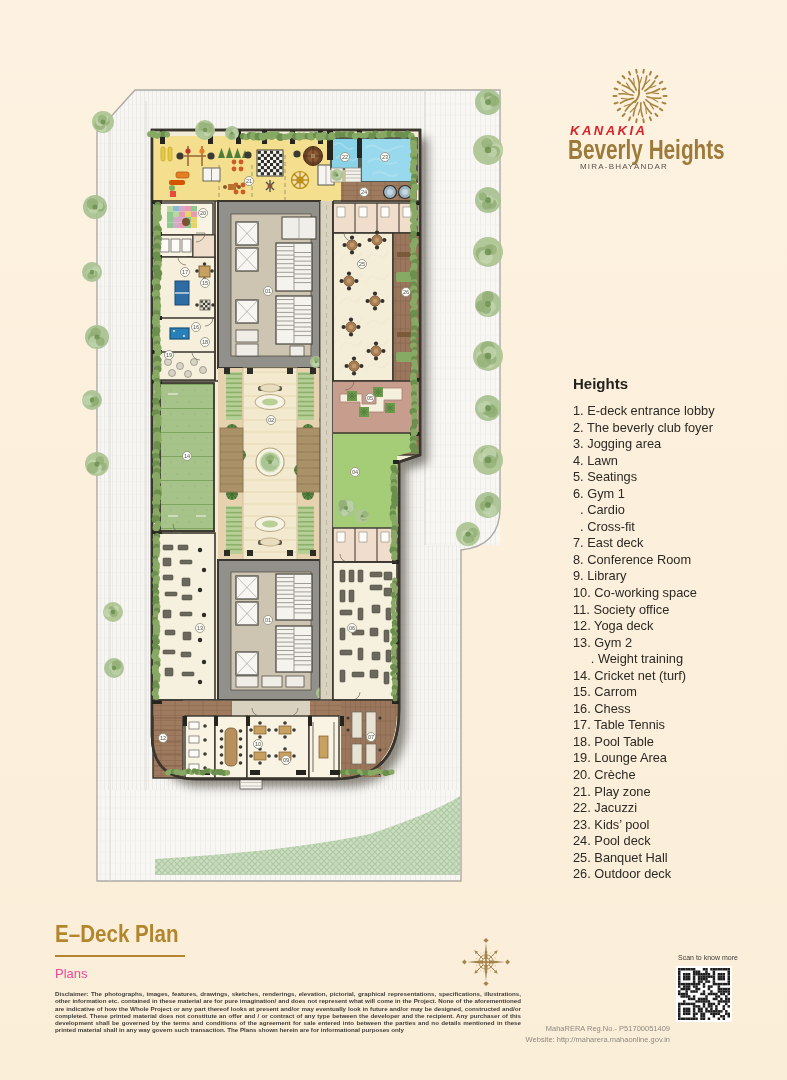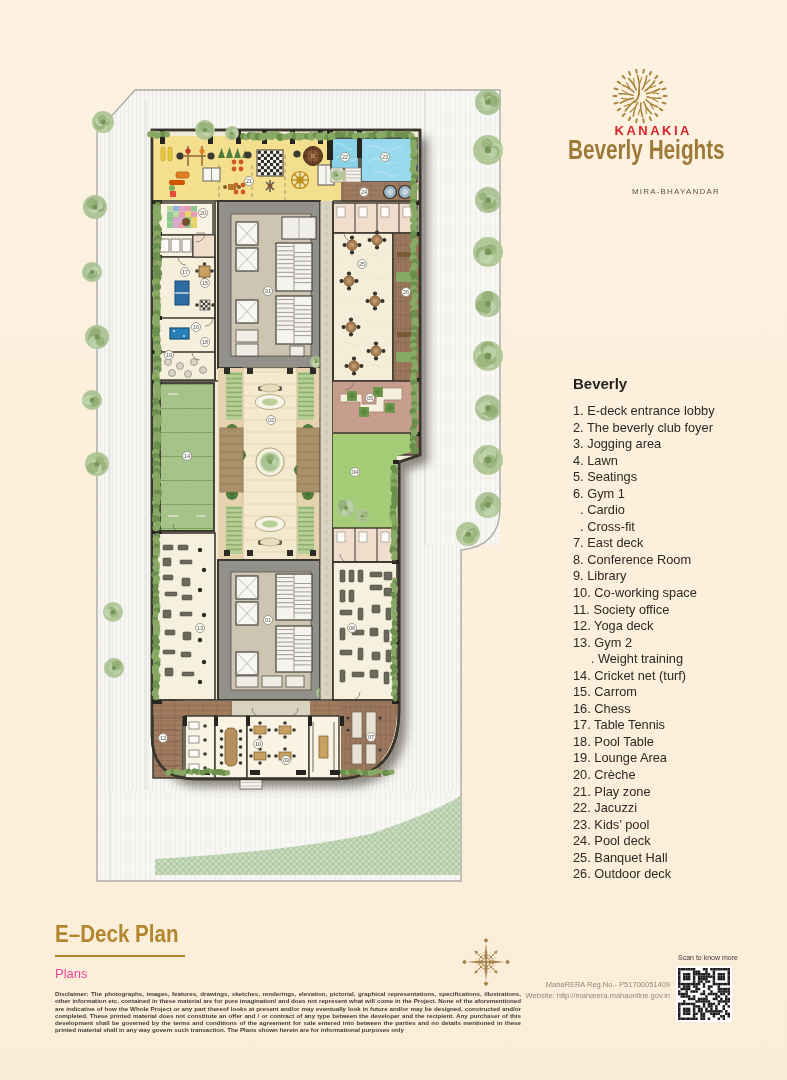--- a/index.html
+++ b/index.html
@@ -2067,38 +2067,38 @@
       <rect x="14.86" y="49.52" width="2.48" height="2.48" fill="#1c1c1c"></rect>
       <rect x="17.33" y="49.52" width="2.48" height="2.48" fill="#1c1c1c"></rect>
       <rect x="22.29" y="49.52" width="2.48" height="2.48" fill="#1c1c1c"></rect>
       <rect x="24.76" y="49.52" width="2.48" height="2.48" fill="#1c1c1c"></rect>
       <rect x="29.71" y="49.52" width="2.48" height="2.48" fill="#1c1c1c"></rect>
       <rect x="39.62" y="49.52" width="2.48" height="2.48" fill="#1c1c1c"></rect>
       <rect x="44.57" y="49.52" width="2.48" height="2.48" fill="#1c1c1c"></rect>
     </g>
 </svg>
 
-<div class="abs" style="left:552px;top:123px;width:140px;text-align:right;color:#d8232a;
-font-size:13px;font-weight:bold;letter-spacing:2.5px;">KANAKIA</div>
+<div class="abs" style="left:570px;top:123px;width:140px;text-align:left;color:#d8232a;
+font-size:13px;font-weight:bold;letter-spacing:2.5px;font-style:italic;">KANAKIA</div>
 
 <div class="abs" style="left:542px;top:134px;width:200px;text-align:center;color:#9d7a39;
 font-size:28px;font-weight:bold;transform:scaleX(0.74);letter-spacing:0px;">Beverly&nbsp;Heights</div>
 
-<div class="abs" style="left:580px;top:187px;width:140px;text-align:right;color:#57544e;
+<div class="abs" style="left:580px;top:162px;width:140px;text-align:left;color:#57544e;
 font-size:8px;letter-spacing:1.2px;">MIRA-BHAYANDAR</div>
 
-<div class="abs" style="left:573px;top:375px;font-size:15px;font-weight:bold;color:#24221e;">Beverly</div>
+<div class="abs" style="left:573px;top:375px;font-size:15px;font-weight:bold;color:#24221e;">Heights</div>
 
 <div class="abs" style="left:573px;top:403px;font-size:12.8px;line-height:16.55px;color:#2b2924;">1. E-deck entrance lobby<br>2. The beverly club foyer<br>3. Jogging area<br>4. Lawn<br>5. Seatings<br>6. Gym 1<br>&nbsp;&nbsp;. Cardio<br>&nbsp;&nbsp;. Cross-fit<br>7. East deck<br>8. Conference Room<br>9. Library<br>10. Co-working space<br>11. Society office<br>12. Yoga deck<br>13. Gym 2<br>&nbsp;&nbsp;&nbsp;&nbsp;&nbsp;. Weight training<br>14. Cricket net (turf)<br>15. Carrom<br>16. Chess<br>17. Table Tennis<br>18. Pool Table<br>19. Lounge Area<br>20. Crèche<br>21. Play zone<br>22. Jacuzzi<br>23. Kids’ pool<br>24. Pool deck<br>25. Banquet Hall<br>26. Outdoor deck</div>
 
 <div class="abs" style="left:55px;top:920px;font-size:24.5px;font-weight:bold;color:#b3862e;
 transform:scaleX(0.84);transform-origin:left;">E–Deck Plan</div>
 
 <div class="abs" style="left:55px;top:955px;width:130px;height:1.5px;background:#b3862e;"></div>
 
 <div class="abs" style="left:55px;top:966px;font-size:13px;color:#ec4899;">Plans</div>
 
 <div class="abs" style="left:55px;top:990px;width:466px;font-size:6.2px;line-height:7.3px;color:#3e3c36;
 font-weight:bold;text-align:justify;">Disclaimer: The photographs, images, features, drawings, sketches, renderings, elevation, pictorial, graphical representations, specifications, illustrations, other information etc. contained in these material are for pure imagination/ and does not represent what will come in the Project. None of the aforementioned are indicative of how the Whole Project or any part thereof looks at present and/or may eventually look in future and/or may be designed, constructed and/or completed. These printed material does not constitute an offer and / or contract of any type between the developer and the recipient. Any purchaser of this development shall be governed by the terms and conditions of the agreement for sale entered into between the parties and no details mentioned in these printed material shall in any way govern such transaction. The Plans shown herein are for informational purposes only</div>
 
 <div class="abs" style="left:678px;top:954px;font-size:7px;color:#3e3c36;">Scan to know more</div>
 
-<div class="abs" style="left:505px;top:980px;width:165px;font-size:7.5px;line-height:10.5px;color:#8d8a82;
+<div class="abs" style="left:505px;top:1024px;width:165px;font-size:7.5px;line-height:10.5px;color:#8d8a82;
 text-align:right;">MahaRERA Reg.No.- P51700051409<br>Website: http://maharera.mahaonline.gov.in</div>
 </body></html>

